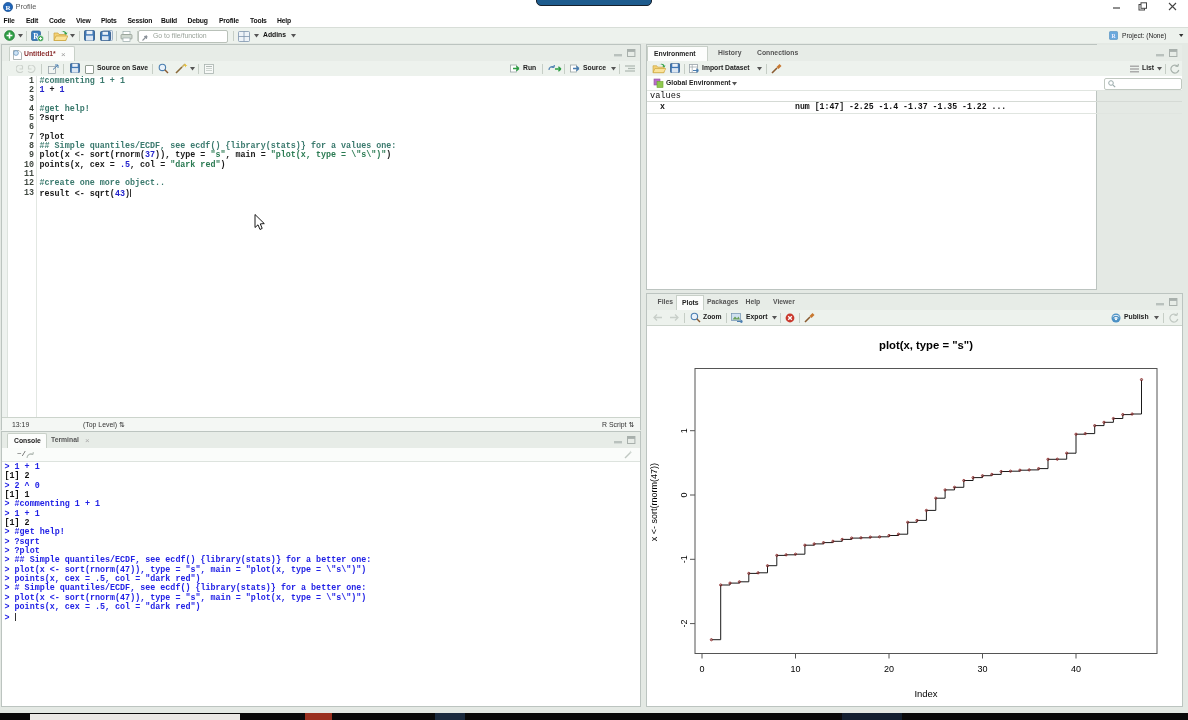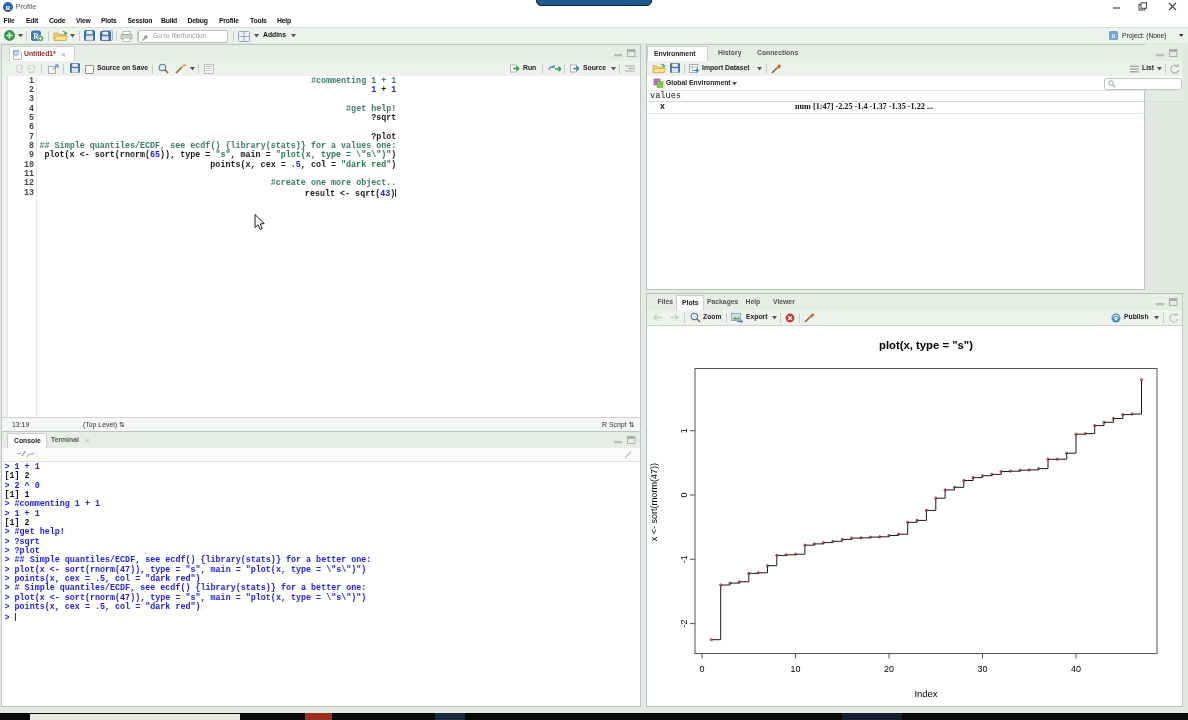--- a/index.html
+++ b/index.html
@@ -215,29 +215,29 @@
       <line x1="0" y1="6" x2="10" y2="6" stroke="#b0bab4" stroke-width="1.3"></line>
     </svg>
   </div>
 
   <div class="abs" style="left:0;top:31px;width:638px;height:341px;background:#fff;">
     <div class="abs" style="left:0;top:0;width:5px;height:341px;background:#eef2ef;border-right:1px solid #dde3de;"></div>
     <div class="abs mono" style="left:6px;top:0.5px;width:26px;text-align:right;font-size:8.4px;line-height:9.35px;color:#3e463e;font-weight:bold;">
       1<br>2<br>3<br>4<br>5<br>6<br>7<br>8<br>9<br>10<br>11<br>12<br>13
     </div>
     <div class="abs" style="left:34px;top:0;width:1px;height:341px;background:#e2e7e2;"></div>
-    <pre class="abs mono" style="left:37.5px;top:0.5px;margin:0;font-size:8.4px;line-height:9.35px;color:#1a1a1a;font-weight:bold;text-align:right;"><span style="color:#3b7a6e">#commenting 1 + 1</span>
+    <pre class="abs mono" style="left:37.5px;top:0.5px;margin:0;font-size:8.4px;line-height:9.35px;color:#1a1a1a;font-weight:bold;"><span style="color:#3b7a6e">#commenting 1 + 1</span>
 <span style="color:#2222cc">1</span> + <span style="color:#2222cc">1</span>
 
 <span style="color:#3b7a6e">#get help!</span>
 ?sqrt
 
 ?plot
 <span style="color:#3b7a6e">## Simple quantiles/ECDF, see ecdf() {library(stats)} for a values one:</span>
-plot(x &lt;- sort(rnorm(<span style="color:#2222cc">65</span>)), type = <span style="color:#2a7a52">"s"</span>, main = <span style="color:#2a7a52">"plot(x, type = \"s\")"</span>)
+plot(x &lt;- sort(rnorm(<span style="color:#2222cc">37</span>)), type = <span style="color:#2a7a52">"s"</span>, main = <span style="color:#2a7a52">"plot(x, type = \"s\")"</span>)
 points(x, cex = <span style="color:#2222cc">.5</span>, col = <span style="color:#2a7a52">"dark red"</span>)
 
 <span style="color:#3b7a6e">#create one more object..</span>
 result &lt;- sqrt(<span style="color:#2222cc">43</span>)<span style="display:inline-block;width:1px;height:8.5px;background:#333;vertical-align:-1.5px"></span></pre>
   </div>
 
   <div class="abs" style="left:0;top:372px;width:638px;height:13px;background:#f4f7f4;border-top:1px solid #ccd4cc;">
     <span class="abs" style="left:10px;top:2.5px;font-size:6.9px;color:#333;">13:19</span>
     <span class="abs" style="left:81px;top:2.5px;font-size:6.9px;color:#333;">(Top Level) ⇅</span>
     <span class="abs" style="left:600px;top:2.5px;font-size:6.9px;color:#333;">R Script ⇅</span>
@@ -283,21 +283,21 @@
 <span style="color:#2222e6">&gt; ?plot</span>
 <span style="color:#2222e6">&gt; ## Simple quantiles/ECDF, see ecdf() {library(stats)} for a better one:</span>
 <span style="color:#2222e6">&gt; plot(x &lt;- sort(rnorm(47)), type = "s", main = "plot(x, type = \"s\")")</span>
 <span style="color:#2222e6">&gt; points(x, cex = .5, col = "dark red")</span>
 <span style="color:#2222e6">&gt; # Simple quantiles/ECDF, see ecdf() {library(stats)} for a better one:</span>
 <span style="color:#2222e6">&gt; plot(x &lt;- sort(rnorm(47)), type = "s", main = "plot(x, type = \"s\")")</span>
 <span style="color:#2222e6">&gt; points(x, cex = .5, col = "dark red")</span>
 <span style="color:#2222e6">&gt; <span style="display:inline-block;width:1px;height:8.5px;background:#333;vertical-align:-1.5px"></span></span></pre>
 </div>
 
-<div class="abs" style="left:646px;top:44px;width:499px;height:246px;background:#fff;border:1px solid #bcc4c0;box-sizing:border-box;">
+<div class="abs" style="left:646px;top:44px;width:451px;height:246px;background:#fff;border:1px solid #bcc4c0;box-sizing:border-box;">
   <div class="abs tabstrip" style="left:0;top:0;width:535px;height:16px;">
     <div class="abs" style="left:0px;top:1px;width:59px;height:15px;background:#fcfdfc;border:1px solid #c8d0c8;border-bottom:none;">
       <span class="abs" style="left:6px;top:3px;font-size:6.8px;font-weight:700;color:#222;">Environment</span>
     </div>
     <span class="abs" style="left:71px;top:4px;font-size:6.8px;font-weight:700;color:#555;">History</span>
     <span class="abs" style="left:110px;top:4px;font-size:6.8px;font-weight:700;color:#555;">Connections</span>
     <svg class="abs" style="left:509px;top:4px" width="22" height="8" viewBox="0 0 22 8">
       <rect x="0" y="5" width="8" height="2.4" fill="#b9c1bd"></rect>
       <rect x="13.5" y="0.5" width="7.4" height="7" fill="none" stroke="#a8b0ac" stroke-width="1"></rect>
       <rect x="13.5" y="0.5" width="7.4" height="2.4" fill="#a8b0ac"></rect>
@@ -359,21 +359,21 @@
         <circle cx="3" cy="3" r="2.3" fill="none" stroke="#9aa" stroke-width="1"></circle>
         <line x1="4.8" y1="4.8" x2="7.2" y2="7.2" stroke="#9aa" stroke-width="1.1"></line>
       </svg>
     </div>
   </div>
   <div class="abs mono" style="left:0;top:45px;width:535px;height:11px;border-bottom:1px solid #d5dad5;">
     <span class="abs" style="left:3px;top:0.5px;font-size:8.6px;color:#111;">values</span>
   </div>
   <div class="abs mono" style="left:0;top:56px;width:535px;height:12px;border-bottom:1px solid #e0e5e0;">
     <span class="abs" style="left:13px;top:1px;font-size:8.2px;font-weight:700;color:#111;">x</span>
-    <span class="abs" style="left:148px;top:1px;font-size:8.2px;font-weight:bold;color:#111;font-family:Liberation Serif, serif;">num [1:47] -2.25 -1.4 -1.37 -1.35 -1.22 ...</span>
+    <span class="abs" style="left:148px;top:1px;font-size:8.2px;font-weight:bold;color:#111;">num [1:47] -2.25 -1.4 -1.37 -1.35 -1.22 ...</span>
   </div>
 </div>
 
 <div class="abs" style="left:646px;top:293px;width:537px;height:414px;background:#fff;border:1px solid #bcc4c0;box-sizing:border-box;">
   <div class="abs tabstrip" style="left:0;top:0;width:535px;height:16px;">
     <span class="abs" style="left:10.5px;top:4px;font-size:6.8px;font-weight:700;color:#555;">Files</span>
     <div class="abs" style="left:29px;top:1px;width:26px;height:15px;background:#fcfdfc;border:1px solid #c8d0c8;border-bottom:none;">
       <span class="abs" style="left:5px;top:3px;font-size:6.8px;font-weight:700;color:#222;">Plots</span>
     </div>
     <span class="abs" style="left:60px;top:4px;font-size:6.8px;font-weight:700;color:#555;">Packages</span>

